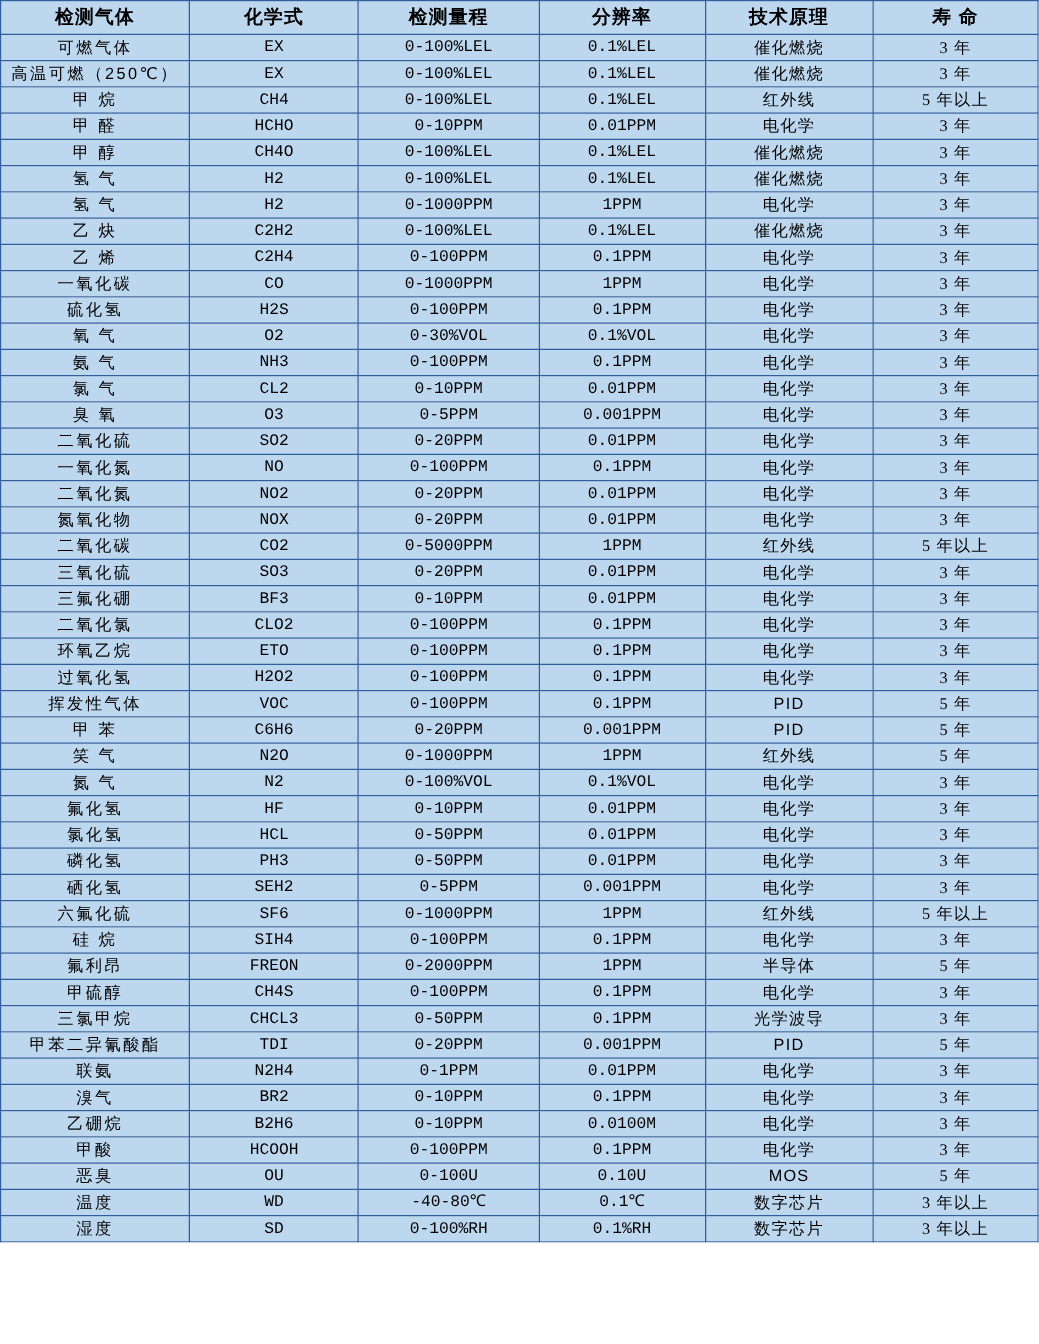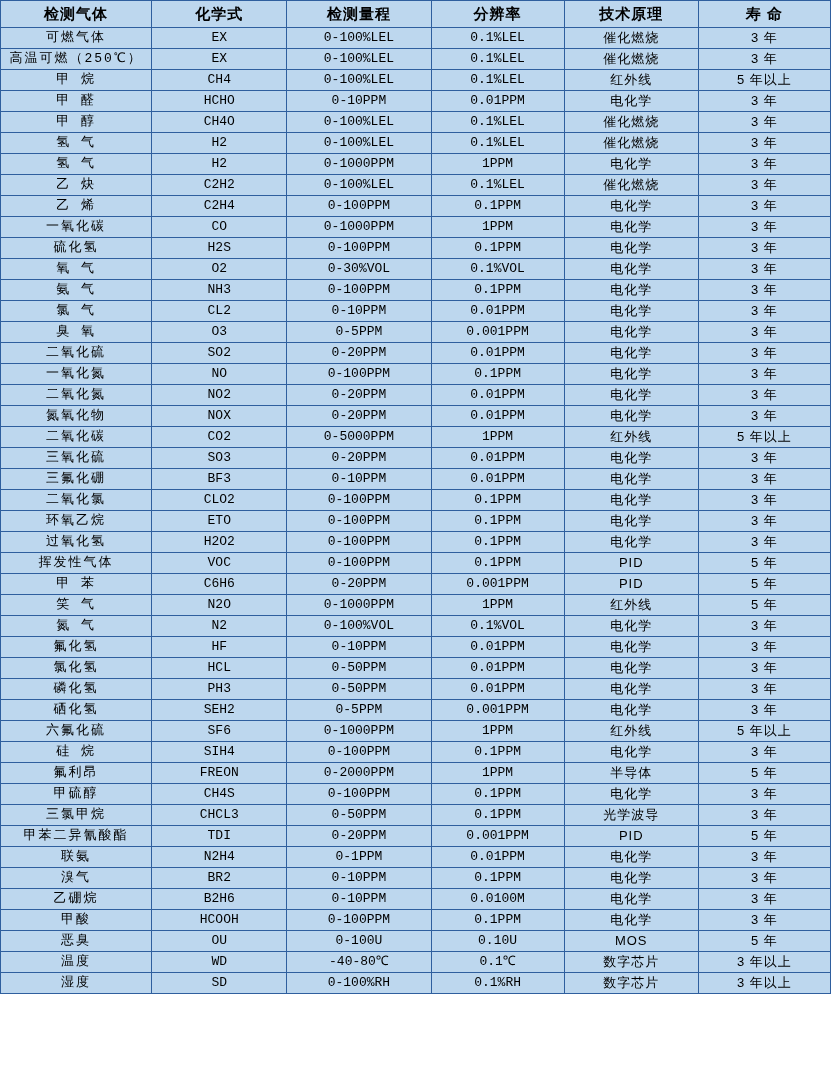--- a/index.html
+++ b/index.html
@@ -34,32 +34,31 @@
     font-weight: bold;
     height: 26px;
     line-height: 26px;
     letter-spacing: 1px;
   }
   table.gas-table td {
     font-size: 13px;
   }
   td.c-name {
     letter-spacing: 2px;
-    font-family: Liberation Mono, monospace;
   }
   td.c-formula,
   td.c-range,
   td.c-res,
   td.c-life {
     font-family: "Liberation Mono", "DejaVu Sans Mono", monospace;
     font-size: 12px;
     letter-spacing: 0px;
   }
   td.c-life {
-    font-family: Liberation Sans, sans-serif;
+    font-family: Liberation Serif, serif;
     font-size: 13px;
     letter-spacing: 1px;
   }
   td.c-principle {
     letter-spacing: 1px;
   }
   col.w-name { width: 151px; }
   col.w-formula { width: 135px; }
   col.w-range { width: 144px; }
   col.w-res { width: 133px; }

